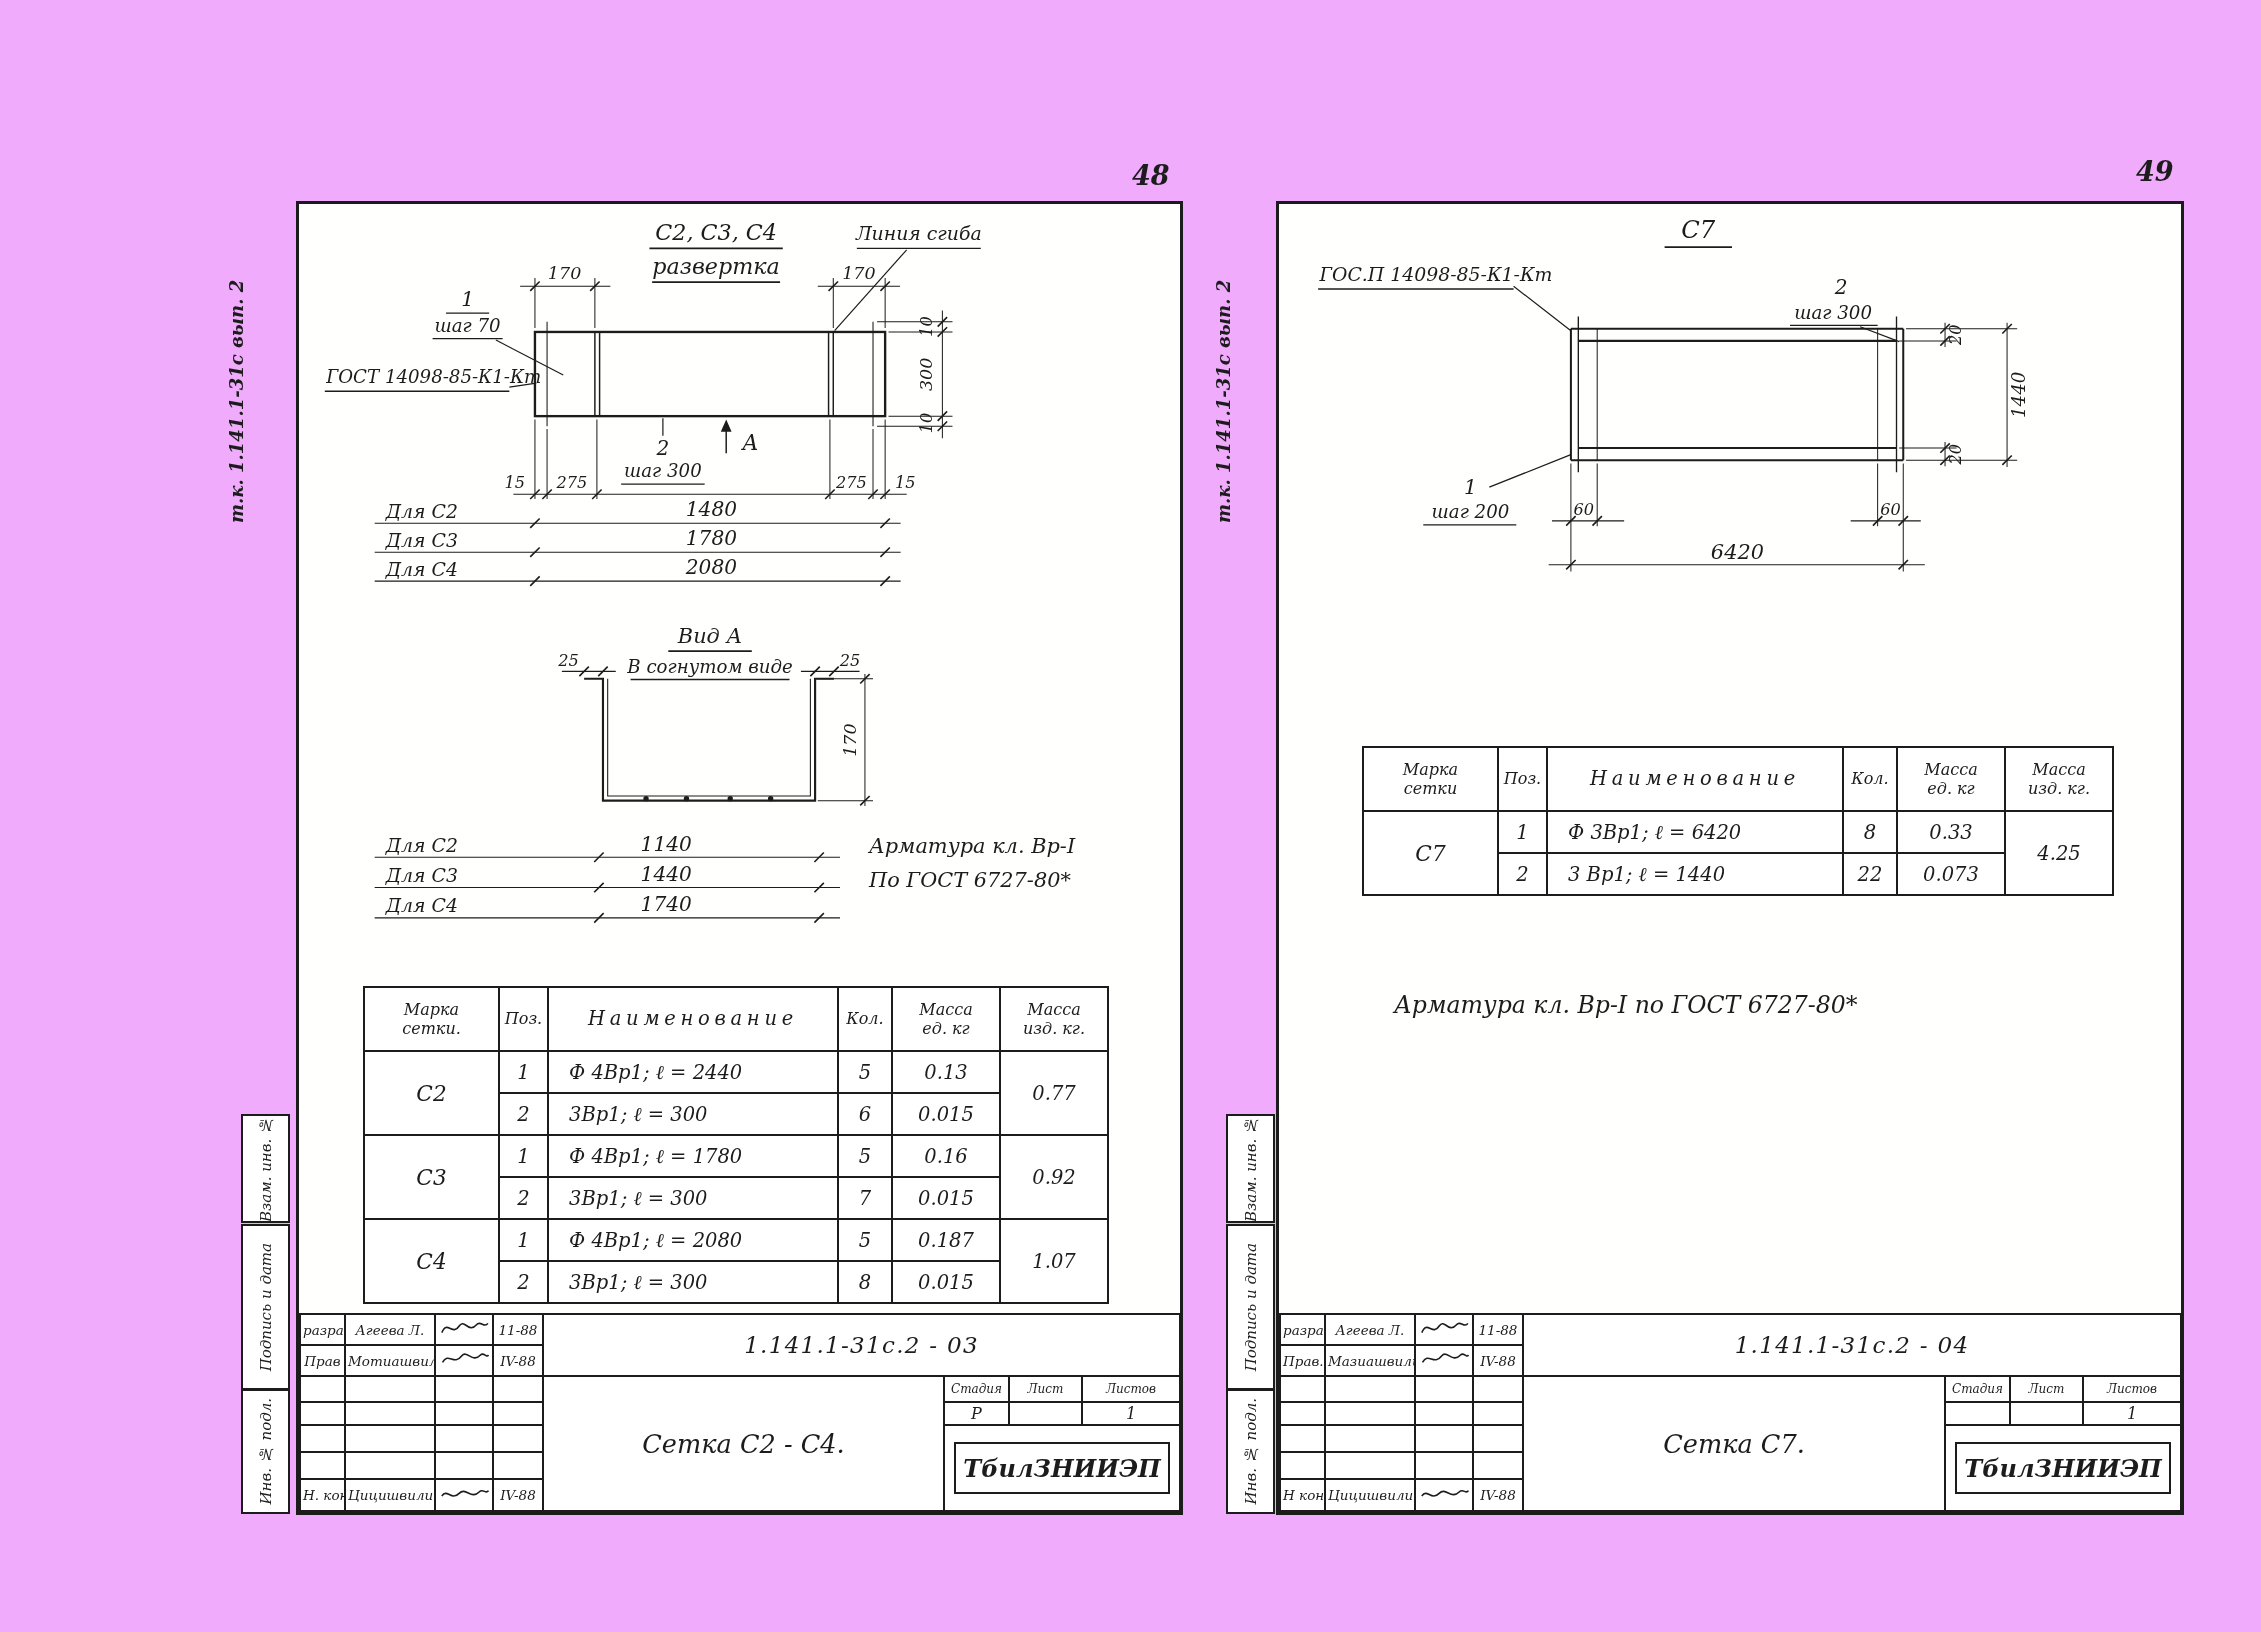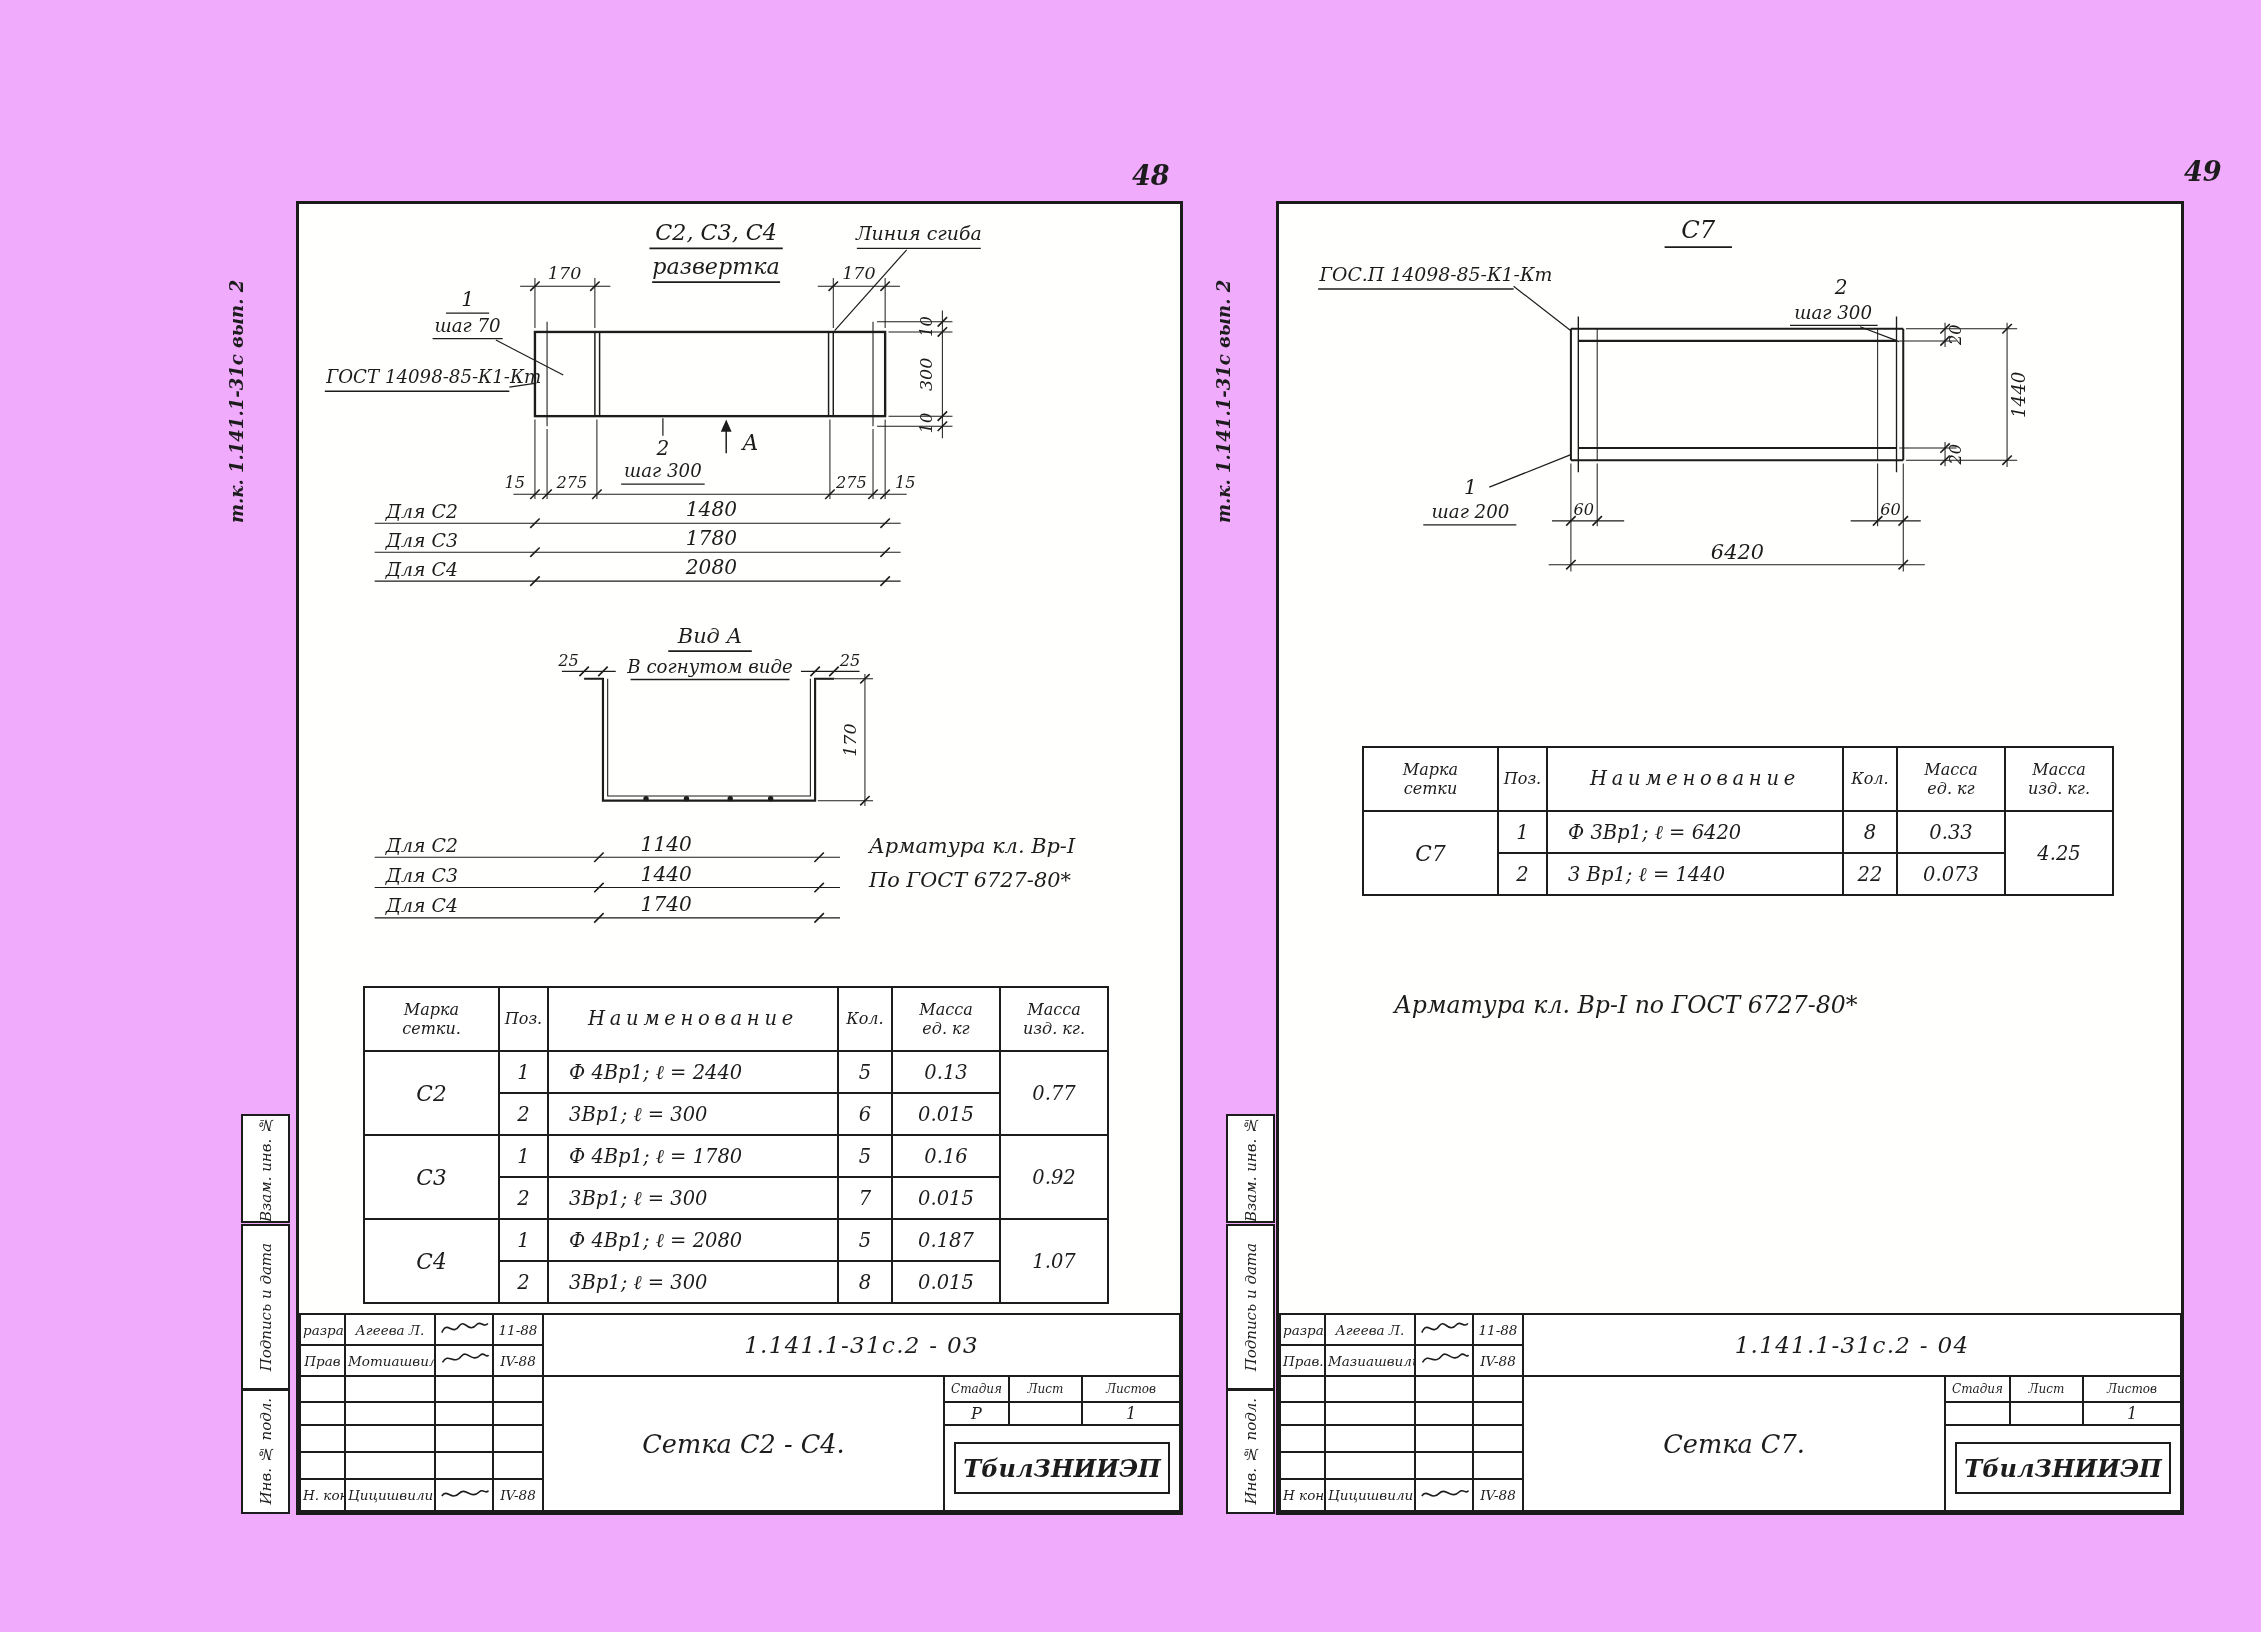--- a/index.html
+++ b/index.html
@@ -41,21 +41,21 @@
   .tb tr.h40{height:27px} .tb tr.h48{height:32px}
   .noteR { position:absolute; font-size:23.6px; font-style:italic; }
   .sig path { stroke:#1c1c1c; fill:none; stroke-width:2.4px; }
 </style>
 </head>
 <body>
 
 <div id="canvas">
 
   <div class="pageno" style="left:1132px;top:160px;">48</div>
-  <div class="pageno" style="left:2136px;top:156px;margin-left:48px;">49</div>
+  <div class="pageno" style="left:2136px;top:156px;">49</div>
 
   <div class="stamp" style="left:226px;top:270px;height:263px;">т.к. 1.141.1-31с  вып. 2</div>
   <div class="stamp" style="left:1213px;top:270px;height:263px;">т.к. 1.141.1-31с  вып. 2</div>
 
   <div class="vbox" style="left:241px;top:1114px;height:109px;">
       <span>Взам. инв. №</span>
     </div>
   <div class="vbox" style="left:241px;top:1224px;height:166px;">
       <span>Подпись и дата</span>
     </div>

